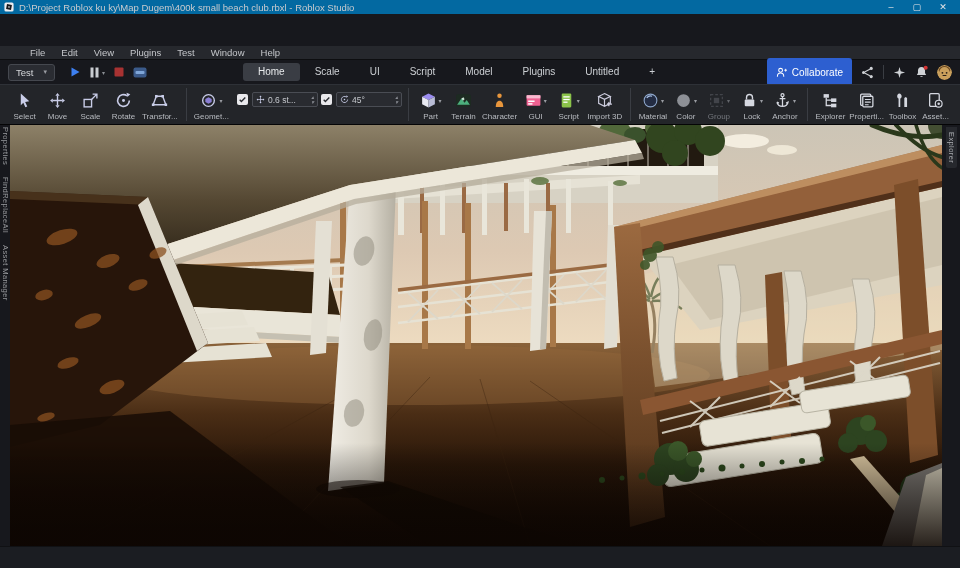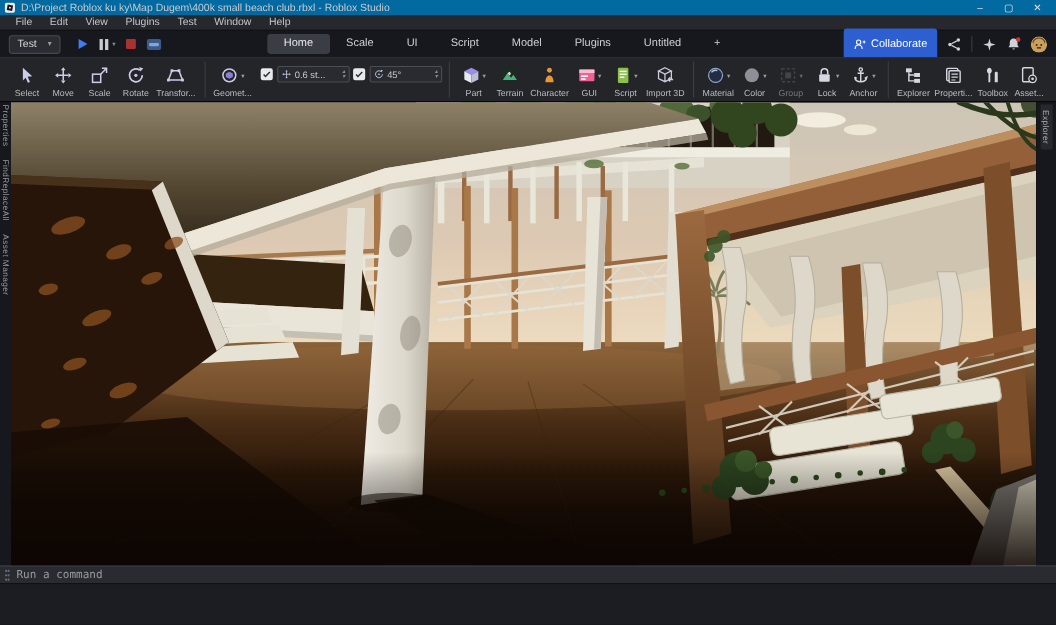--- a/index.html
+++ b/index.html
@@ -8,21 +8,21 @@
   .app { width:960px; height:568px; display:flex; flex-direction:column; position:relative; }
 
   
   .titlebar { height:14px; background:#0369a1; display:flex; align-items:center; padding:0 4px; gap:5px; }
   .applogo { width:10px; height:10px; flex:0 0 auto; }
   .title { font-size:9.5px; color:#c9cbce; white-space:nowrap; }
   .wincontrols { margin-left:auto; display:flex; align-items:center; gap:0; }
   .wbtn { width:26px; text-align:center; font-size:9px; color:#e4e4e6; line-height:14px; }
 
   
-  .menubar { height:14px; background:#26282d; display:flex; align-items:center; padding-left:6px; border-bottom:1px solid #0d0e10; }
+  .menubar { height:14px; background:#26282d; display:flex; align-items:center; padding-left:22px; border-bottom:1px solid #0d0e10;margin-top:32px; }
   .mitem { font-size:9.5px; color:#c4c6ca; padding:0 8px; line-height:14px; }
 
   
   .controlrow { height:24px; background:#17181d; display:flex; align-items:center; padding:0 8px; }
   .test-dd { display:flex; align-items:center; gap:10px; background:#2a2c32; border:1px solid #45484f; border-radius:3px; height:17px; padding:0 7px; }
   .test-dd .tlabel { font-size:9.5px; color:#d5d7da; }
   .test-dd .chev { font-size:7px; color:#9a9da3; }
   .playctl { display:flex; align-items:center; gap:9px; margin-left:14px; }
   .playctl svg { display:block; }
   .pausewrap { display:flex; align-items:center; gap:3px; }
@@ -727,25 +727,14 @@
         </g>
         <circle cx="932" cy="0" r="14" fill="#2a381b" opacity=".85"></circle>
       </svg>
     </div>
 
     <div class="rightdock" id="rightdock">
         <span class="vlabel">Explorer</span>
       </div>
   </div>
 
-  <div class="commandbar">
-    <svg width="5" height="12" viewBox="0 0 5 12">
-      <circle cx="1.5" cy="2" r="1" fill="#6a6d73"></circle>
-        <circle cx="3.8" cy="2" r="1" fill="#6a6d73"></circle>
-      <circle cx="1.5" cy="6" r="1" fill="#6a6d73"></circle>
-        <circle cx="3.8" cy="6" r="1" fill="#6a6d73"></circle>
-      <circle cx="1.5" cy="10" r="1" fill="#6a6d73"></circle>
-        <circle cx="3.8" cy="10" r="1" fill="#6a6d73"></circle>
-    </svg>
-    <span class="cmdtext">Run a command</span>
-  </div>
   <div class="bottomfill"></div>
 </div>
 
 </body></html>

